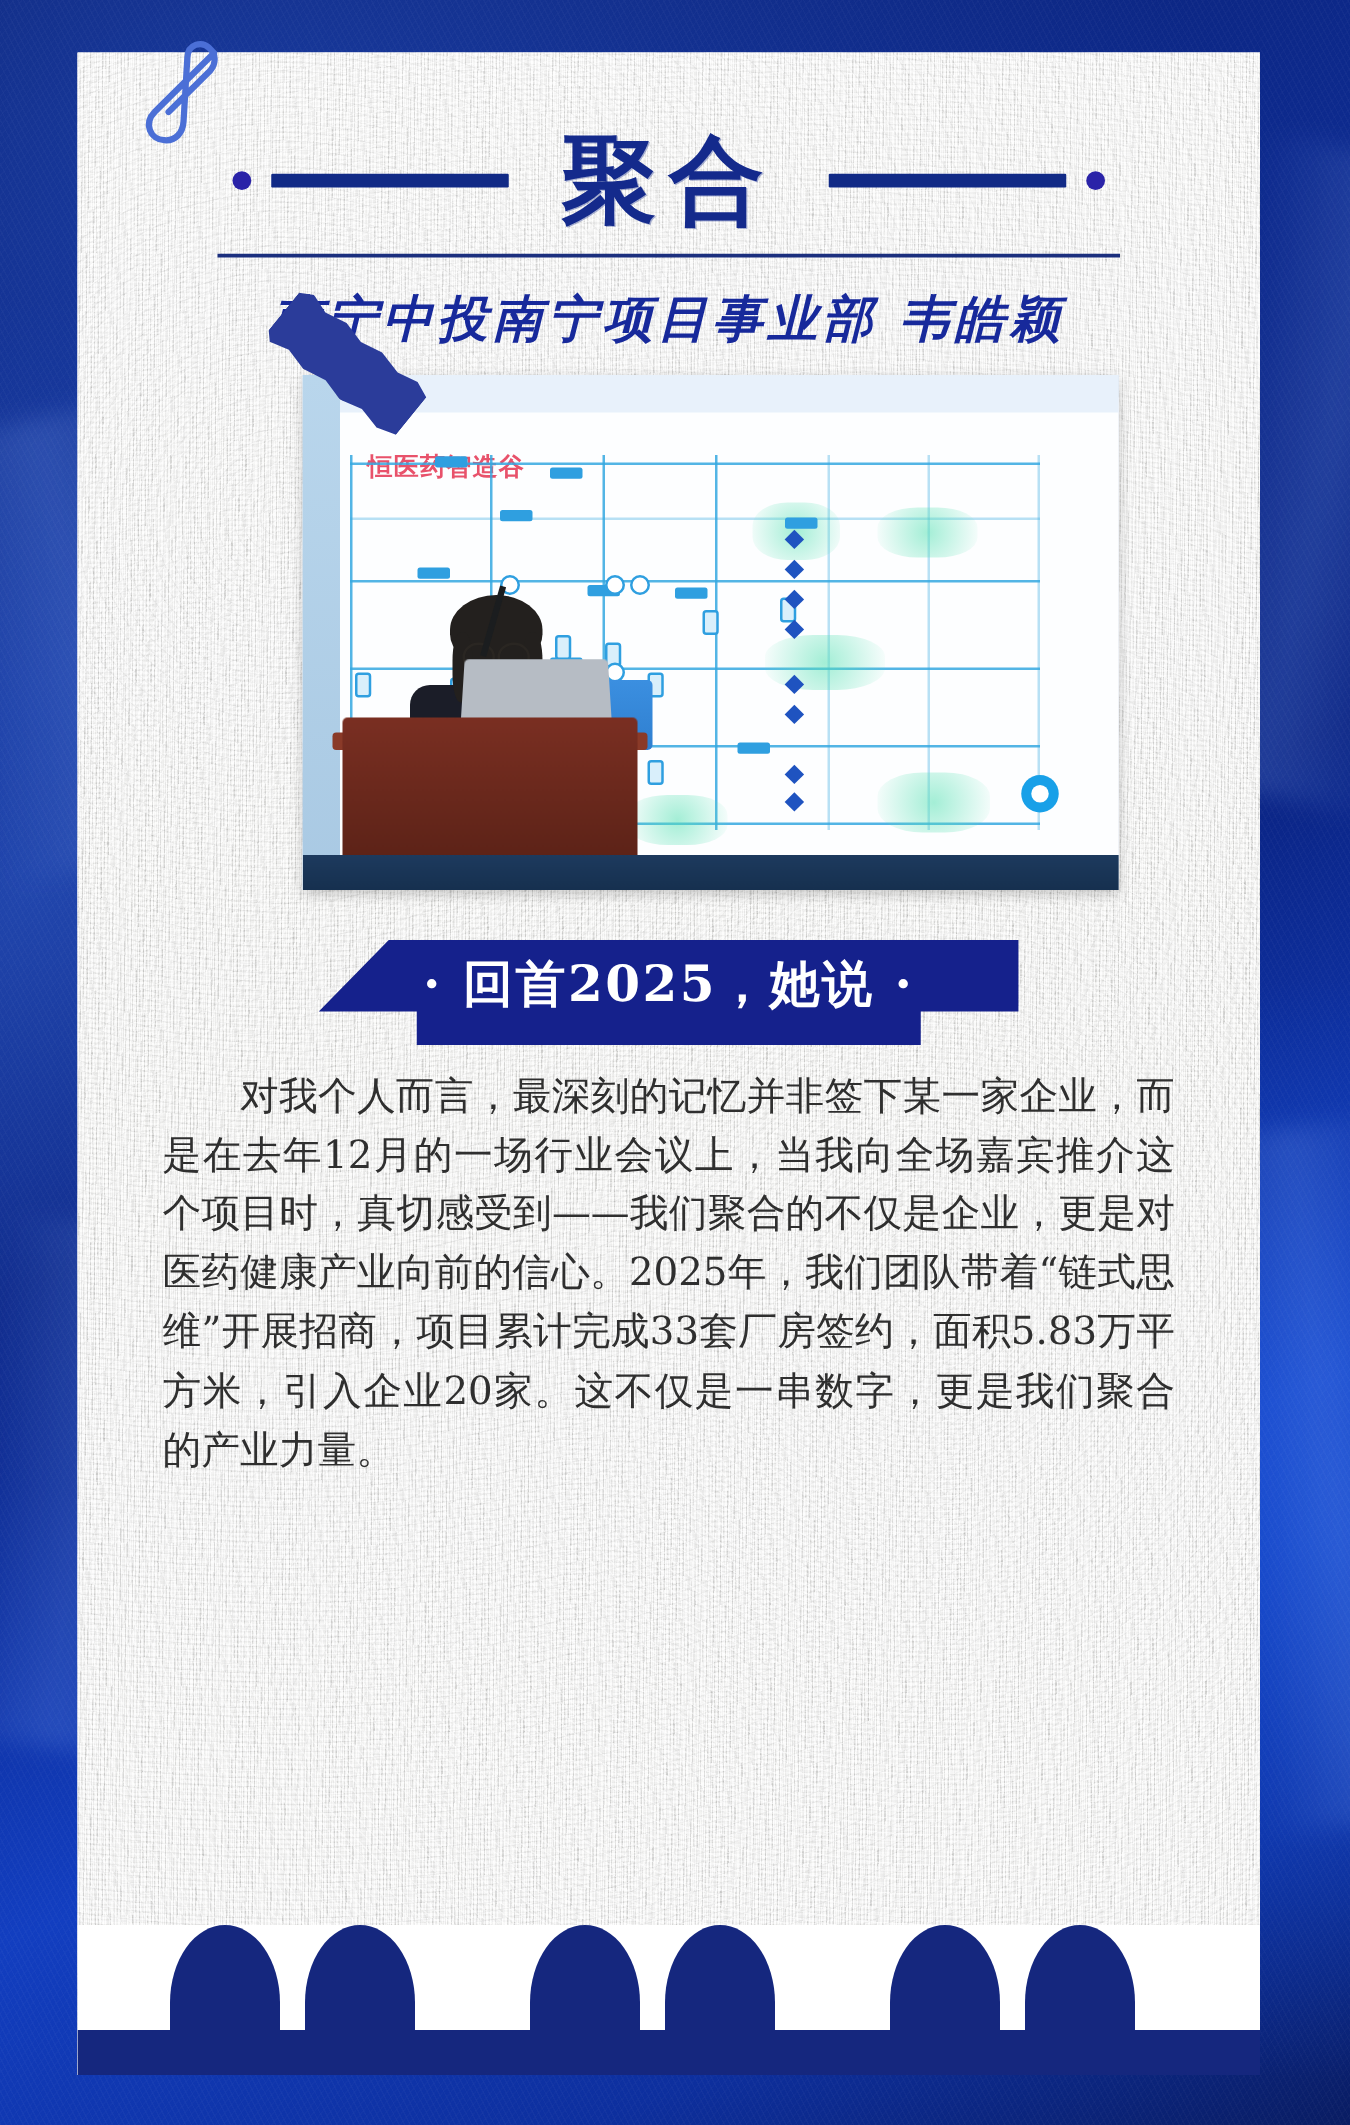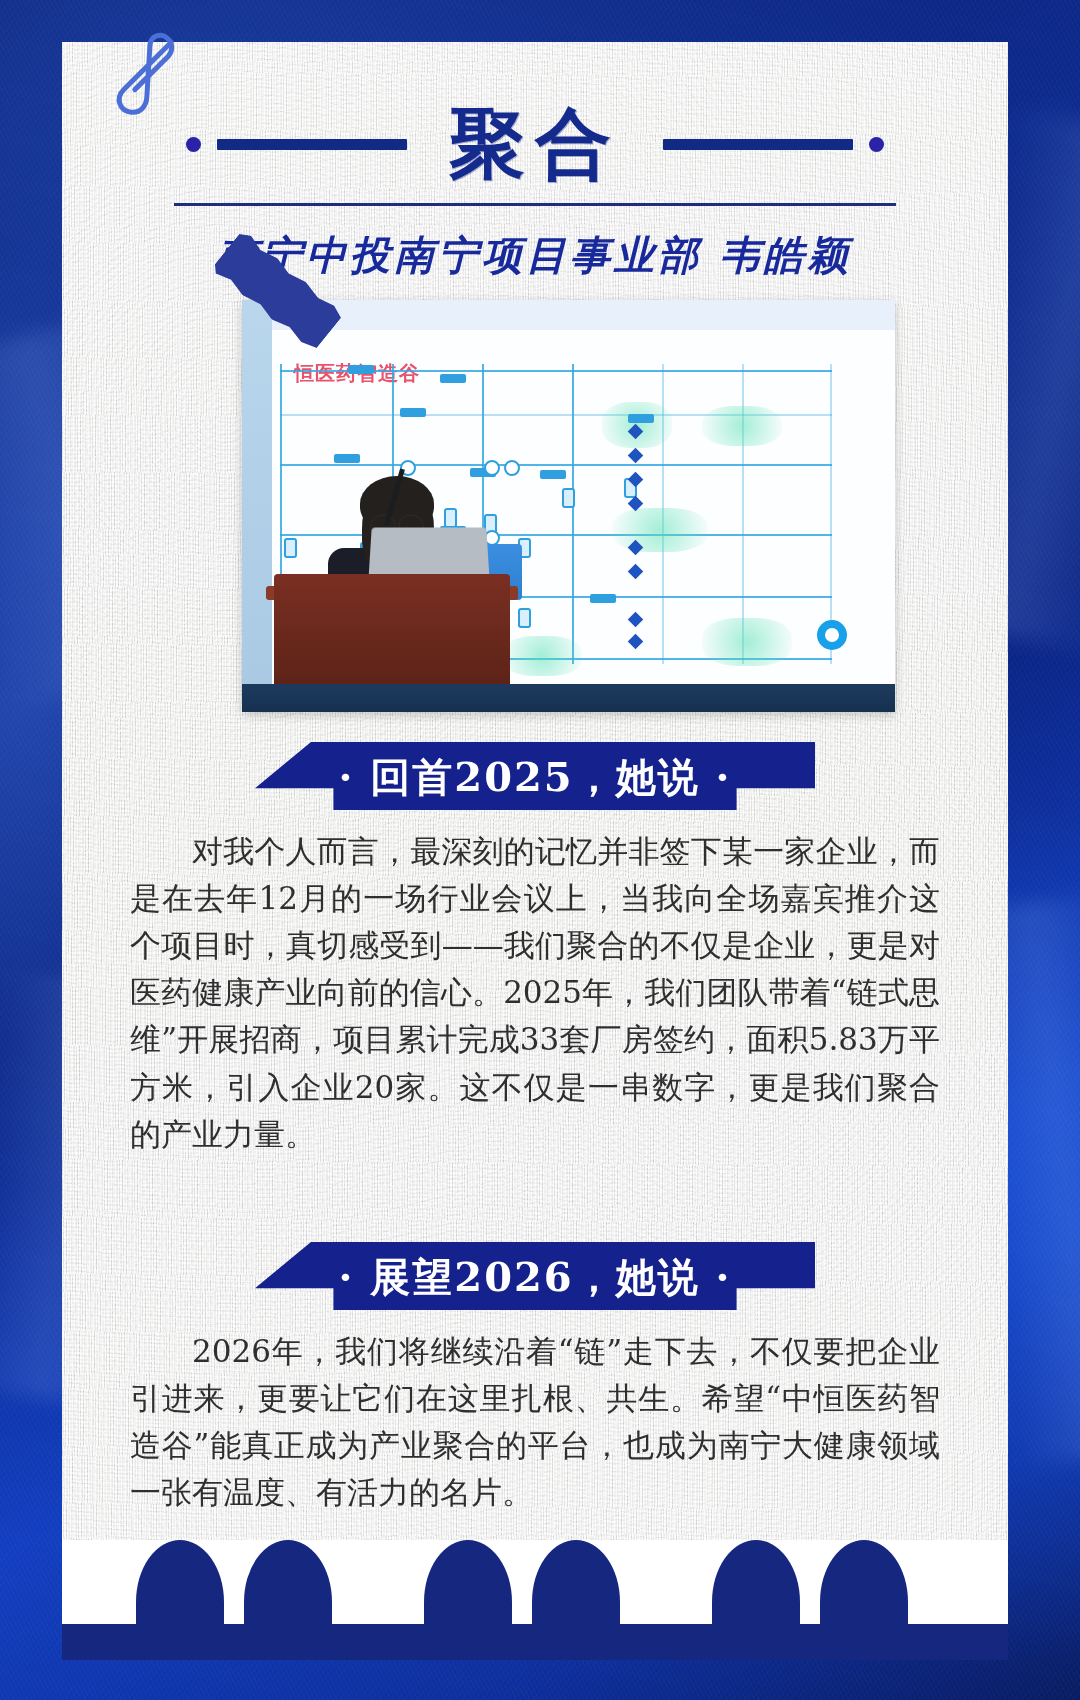--- a/index.html
+++ b/index.html
@@ -152,21 +152,21 @@
   .spk-hair3{position:absolute;left:176px;top:206px;width:16px;height:56px;background:#23201e;border-radius:40%;}
   .spk-glass{position:absolute;left:128px;top:214px;width:54px;height:20px;}
   .spk-glass i{position:absolute;top:0;width:22px;height:19px;border:2px solid #2a2622;border-radius:50%;}
   .spk-body{position:absolute;left:86px;top:248px;width:150px;height:140px;background:#1b1d28;border-radius:16px 16px 0 0;}
   .spk-shirt{position:absolute;left:140px;top:250px;width:34px;height:60px;background:#f2f2f2;border-radius:4px;}
   .podium{position:absolute;left:32px;bottom:26px;width:236px;height:112px;background:linear-gradient(180deg,#7a2f22,#5d2318);border-radius:4px 4px 0 0;}
   .podium-top{position:absolute;left:24px;bottom:112px;width:252px;height:14px;background:#8a3a28;border-radius:3px;}
   .laptop{position:absolute;left:128px;bottom:128px;width:118px;height:58px;background:#b6bcc4;border-radius:4px 4px 0 0;transform:perspective(200px) rotateX(12deg);}
   .mic{position:absolute;left:150px;bottom:186px;width:5px;height:58px;background:#1b1d1f;transform:rotate(16deg);}
   .banner-inner{
-    position:relative;width:560px;height:68px;margin:0 auto;
+    position:relative;width:560px;height:84px;margin:10px auto;
   }
   .banner-shape{
     position:absolute;inset:0;background:#15218c;
     clip-path:polygon(10% 0%,100% 0%,100% 68%,86% 68%,86% 100%,14% 100%,14% 68%,0% 68%);
   }
   .banner-text{
     position:absolute;left:0;right:0;top:6px;height:58px;
     display:flex;align-items:center;justify-content:center;
     color:#fff;font-size:40px;font-weight:700;letter-spacing:2px;
     font-family:"DejaVu Serif","Liberation Serif",serif;white-space:nowrap;
@@ -300,29 +300,20 @@
     <div class="content sect1">
       <div class="banner-inner">
         <div class="banner-shape"></div>
         <div class="banner-text">· 回首2025，她说 ·</div>
       </div>
       <div class="body-block">
         <p class="para">对我个人而言，最深刻的记忆并非签下某一家企业，而是在去年12月的一场行业会议上，当我向全场嘉宾推介这个项目时，真切感受到——我们聚合的不仅是企业，更是对医药健康产业向前的信心。2025年，我们团队带着“链式思维”开展招商，项目累计完成33套厂房签约，面积5.83万平方米，引入企业20家。这不仅是一串数字，更是我们聚合的产业力量。</p>
       </div>
     </div>
 
-    <div class="content sect2">
-      <div class="banner-inner">
-        <div class="banner-shape"></div>
-        <div class="banner-text">· 展望2026，她说 ·</div>
-      </div>
-      <div class="body-block">
-        <p class="para">2026年，我们将继续沿着“链”走下去，不仅要把企业引进来，更要让它们在这里扎根、共生。希望“中恒医药智造谷”能真正成为产业聚合的平台，也成为南宁大健康领域一张有温度、有活力的名片。</p>
-      </div>
-    </div>
 
     <div class="scallop">
       <div class="scallop-row" id="scallopRow">
           <i style="left: 74px;"></i>
           <i style="left: 182px;"></i>
           <i style="left: 362px;"></i>
           <i style="left: 470px;"></i>
           <i style="left: 650px;"></i>
           <i style="left: 758px;"></i>
         </div>

